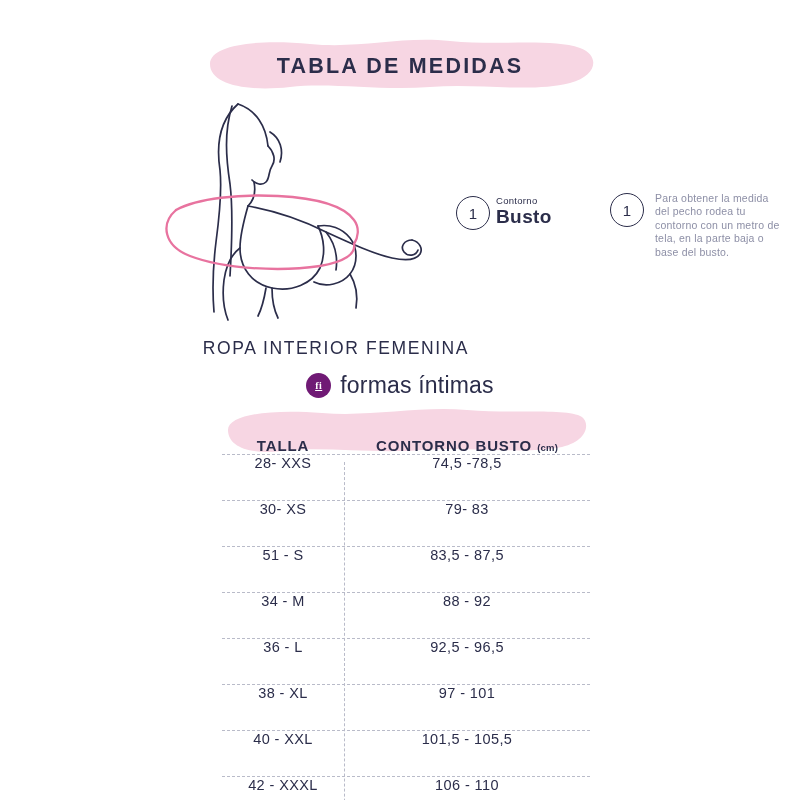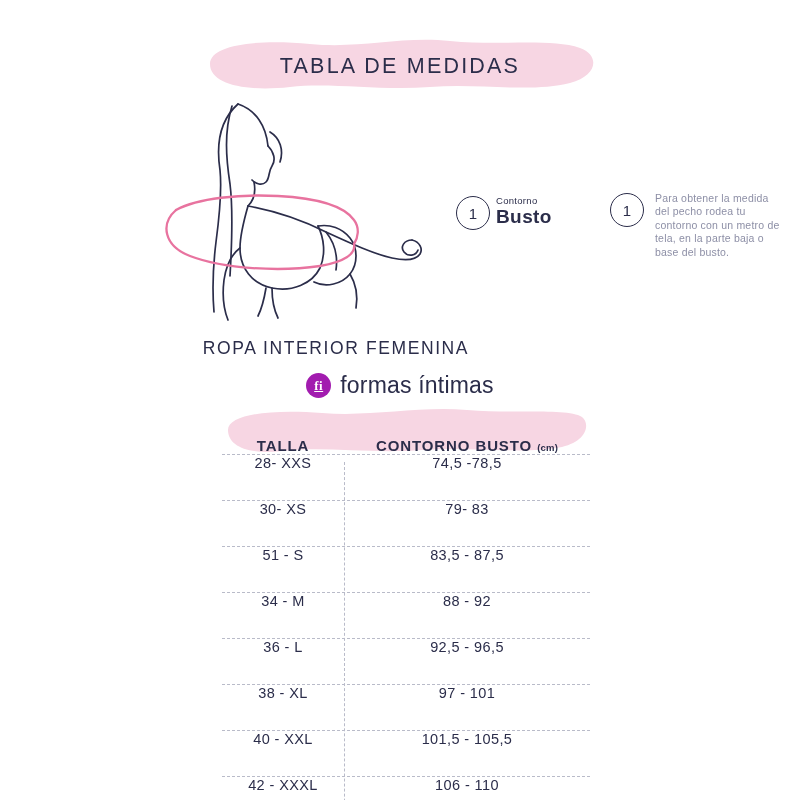--- a/index.html
+++ b/index.html
@@ -34,21 +34,21 @@
     left: 200px;
     top: 2px;
     width: 402px;
     height: 52px;
   }
   .title-text {
     position: relative;
     z-index: 2;
     font-size: 21.5px;
     letter-spacing: 2.2px;
-    font-weight: normal;
+    font-weight: bold;
     color: #2b2d4a;
     text-align: center;
   }
 
   
   .illo {
     position: absolute;
     left: 120px;
     top: 92px;
     width: 360px;
@@ -123,23 +123,23 @@
     width: 800px;
     display: flex;
     align-items: center;
     justify-content: center;
     gap: 9px;
   }
   .brand-mark {
     width: 25px;
     height: 25px;
     border-radius: 50%;
-    background: #a21caf;
+    background: #701a75;
     color: #ffffff;
-    font-size: 13px;
+    font-size: 10px;
     font-weight: bold;
     display: flex;
     align-items: center;
     justify-content: center;
     letter-spacing: 0.5px;
     font-family: "Liberation Serif", serif;
     text-decoration: underline;
   }
   .brand-name {
     font-size: 23px;

